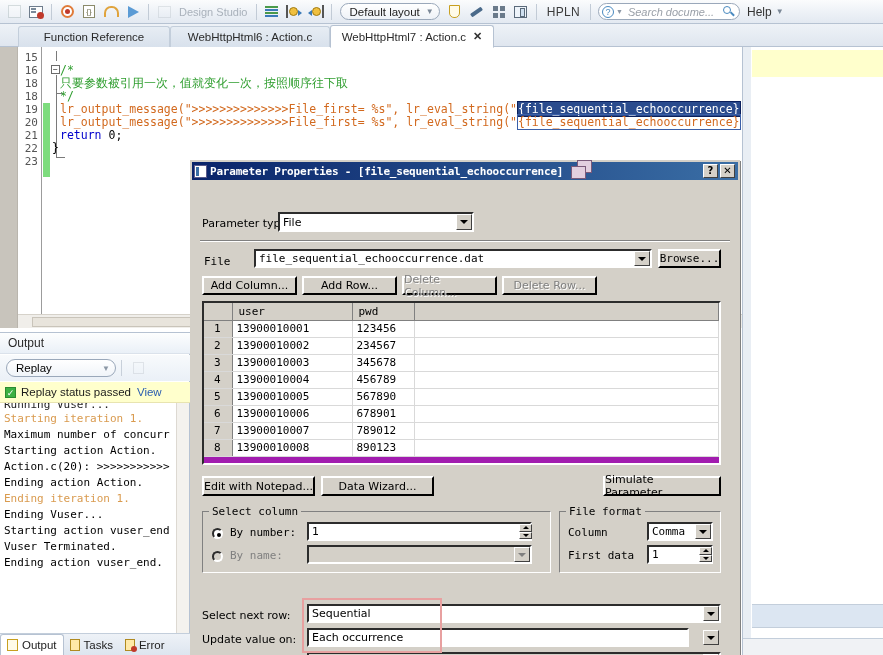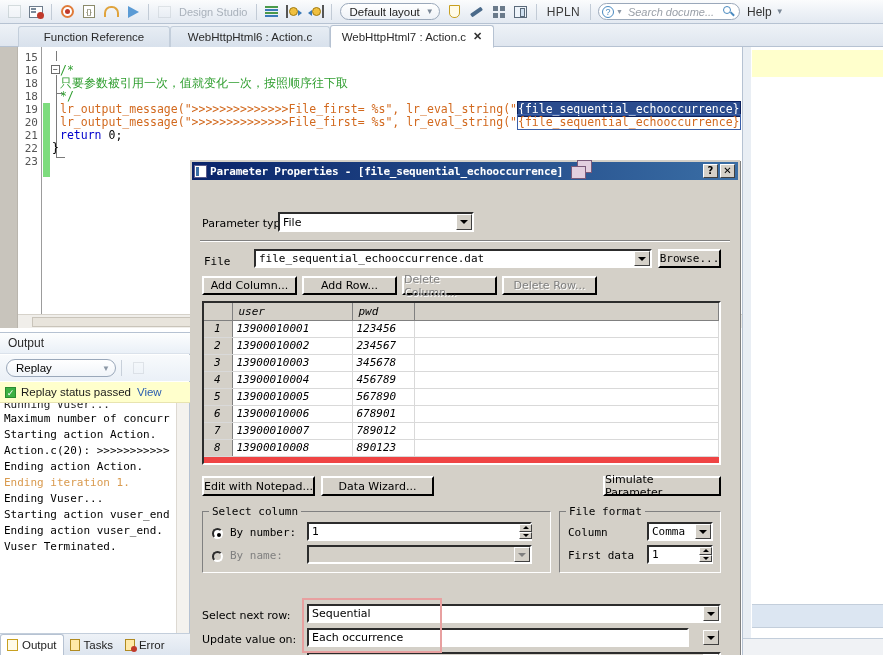--- a/index.html
+++ b/index.html
@@ -257,23 +257,23 @@
   }
   .w95-spin div {
     flex:1; border:1px solid #fff; border-right-color:#404040; border-bottom-color:#404040;
     display:flex; align-items:center; justify-content:center;
   }
   .spin-up { width:0;height:0;border-left:3px solid transparent;border-right:3px solid transparent;border-bottom:3px solid #000;}
   .spin-dn { width:0;height:0;border-left:3px solid transparent;border-right:3px solid transparent;border-top:3px solid #000;}
 
   
   .grid {
-    position:absolute; background:#ef4444; overflow:hidden;
+    position:absolute; background:#a21caf; overflow:hidden;
     border:2px inset #d4d0c8; border-top-color:#808080; border-left-color:#808080;
-    border-right-color:#ffffff; border-bottom-color:#ffffff;font-style:italic;
+    border-right-color:#ffffff; border-bottom-color:#ffffff;
   }
   .grid table { border-collapse:collapse; width:100%; font-family:"DejaVu Sans Mono", monospace; font-size:11px;}
   .grid th {
     background:#d4d0c8; border-right:1px solid #808080; border-bottom:1px solid #808080;
     height:17px; font-weight:normal; text-align:left; padding-left:6px; color:#000;
   }
   .grid th.rowhdr { width:28px; }
   .grid td {
     border-right:1px solid #d9d9d9; border-bottom:1px solid #d9d9d9;
     height:17px; padding-left:4px; color:#000; background:#fff;
@@ -467,29 +467,30 @@
         <div style="width:11px;height:12px;border:1px solid #b8bec6;"></div>
       </div>
     </div>
     <div class="out-status">
       <div class="chk">✓</div>
       <span class="txt">Replay status passed</span>
       <span class="viewlink">View</span>
     </div>
     <div class="out-log">
       <div class="logline" style="height:8px;line-height:4px;overflow:hidden;color:#222;">Running Vuser...</div>
+      <div class="logline log-orange">Starting iteration 1.</div>
       <div class="logline">Maximum number of concurr</div>
       <div class="logline">Starting action Action.</div>
       <div class="logline">Action.c(20): &gt;&gt;&gt;&gt;&gt;&gt;&gt;&gt;&gt;&gt;&gt;</div>
       <div class="logline">Ending action Action.</div>
       <div class="logline log-orange">Ending iteration 1.</div>
       <div class="logline">Ending Vuser...</div>
       <div class="logline">Starting action vuser_end</div>
+      <div class="logline">Vuser Terminated.</div>
       <div class="logline">Ending action vuser_end.</div>
-      <div class="logline">Vuser Terminated.</div>
     </div>
     <div class="out-vscroll"></div>
     <div class="out-tabs">
       <div class="otab active">
         <span style="width:11px;height:12px;border:1px solid #c8a020;background:#fffbe8;display:inline-block;"></span>
         <span>Output</span>
       </div>
       <div class="otab">
         <span style="width:10px;height:12px;border:1px solid #b08a20;background:#ffe9a8;display:inline-block;"></span>
         <span>Tasks</span>

